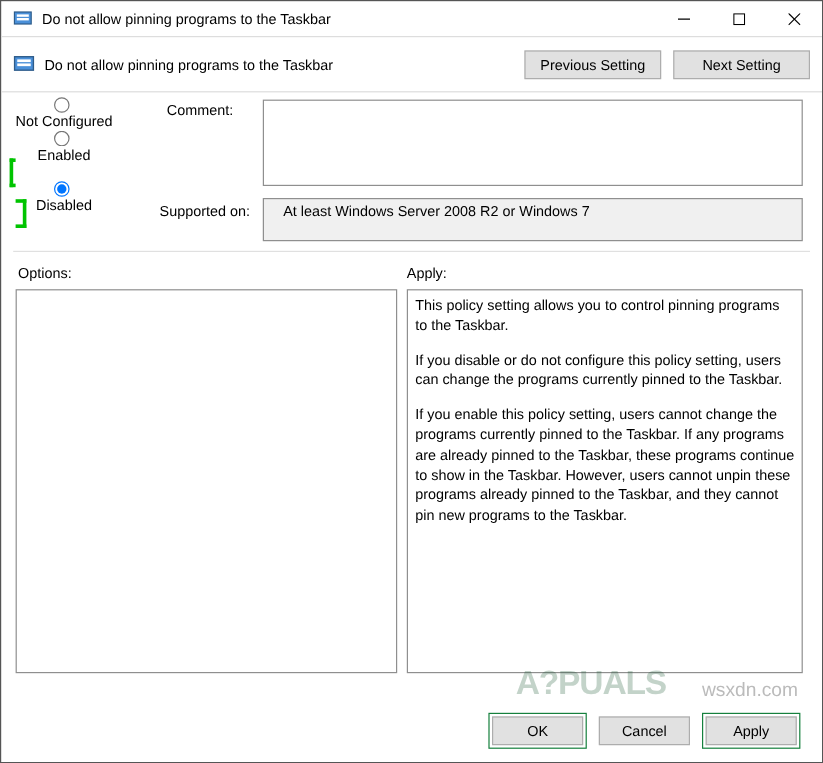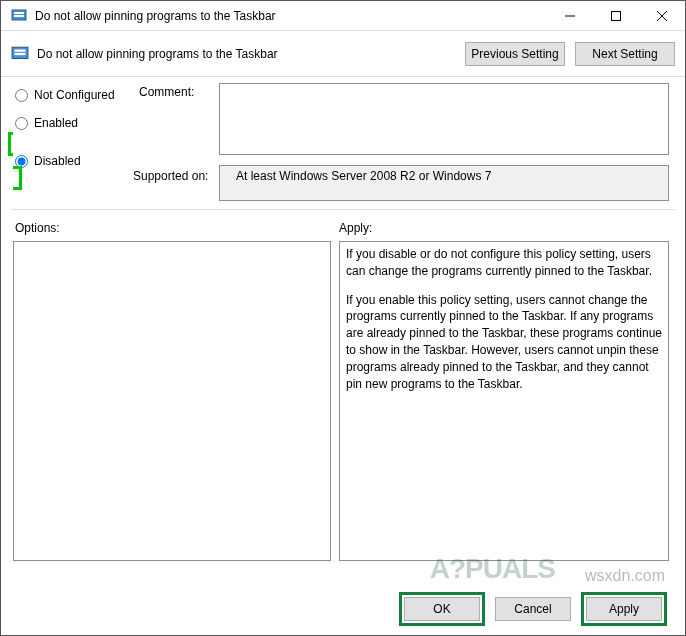--- a/index.html
+++ b/index.html
@@ -5,40 +5,40 @@
   * { box-sizing: border-box; font-family: "Segoe UI", Tahoma, sans-serif; font-size: 12px; }
   body { margin: 0; background: #fff; width: 686px; height: 636px; border: 1px solid #555; position: relative; overflow: hidden; }
   .titlebar { height: 30px; display: flex; align-items: center; border-bottom: 1px solid #ddd; }
   .titlebar .icon { width: 16px; height: 16px; margin: 0 8px 0 10px; display: inline-block; }
   .titlebar .title { flex: 1; }
   .winbtn { width: 46px; height: 30px; display: flex; align-items: center; justify-content: center; }
   .winbtn svg, .winbtn span { pointer-events: none; }
   .header { height: 46px; display: flex; align-items: center; padding: 0 10px; border-bottom: 1px solid #ddd; }
   .header .icon { width: 18px; height: 18px; margin-right: 8px; }
   .header .title { flex: 1; }
-  .header .btn { width: 100px; height: 24px; margin-left: 10px; }
+  .header .btn { width: 114px; height: 24px; margin-left: 10px; }
   .btn { border: 1px solid #adadad; background: #e1e1e1; display: inline-flex; align-items: center; justify-content: center; cursor: default; }
   .content { position: relative; }
   .radios { position: absolute; left: 12px; top: 4px; }
-  .radio-row { display: flex; align-items: center; height: 28px; }
+  .radio-row { display: flex; align-items: center; height: 28px; flex-direction: column; }
   .radio-row input { margin: 0 6px 0 2px; }
   .highlight-green { border: 3px solid #00c400; padding: 2px 6px 2px 2px; margin: -3px 0 0 -5px; }
   .lbl-comment { position: absolute; left: 138px; top: 8px; }
   .comment-box { position: absolute; left: 218px; top: 6px; width: 450px; height: 72px; border: 1px solid #8f8f8f; background: #fff; overflow-y: scroll; padding: 2px; resize: none; font: inherit; }
   .lbl-supported { position: absolute; left: 132px; top: 92px; }
   .supported-box { position: absolute; left: 218px; top: 88px; width: 450px; height: 36px; border: 1px solid #8f8f8f; background: #f0f0f0; padding: 3px 16px; overflow-y: scroll; }
   .middle-sep { position: absolute; left: 10px; top: 132px; width: 664px; border-top: 1px solid #e0e0e0; }
   .lbl-options { position: absolute; left: 14px; top: 144px; }
   .lbl-help { position: absolute; left: 338px; top: 144px; }
   .options-box { position: absolute; left: 12px; top: 164px; width: 318px; height: 320px; border: 1px solid #8f8f8f; background: #fff; }
   .help-box { position: absolute; left: 338px; top: 164px; width: 330px; height: 320px; border: 1px solid #8f8f8f; background: #fff; padding: 4px 6px; overflow-y: scroll; line-height: 1.4; }
   .help-box p { margin: 0 0 12px 0; }
   .footer { position: absolute; left: 0; bottom: 0; width: 100%; height: 52px; display: flex; align-items: center; justify-content: flex-end; padding-right: 18px; gap: 10px; }
   .footer .btn { width: 76px; height: 24px; }
-  .green-wrap { border: 3px solid #15803d; padding: 2px; display: inline-flex; justify-content: center; }
+  .green-wrap { border: 1px solid #15803d; padding: 2px; display: inline-flex; justify-content: center; }
   .watermark { position: absolute; right: 20px; bottom: 50px; font-size: 16px; color: #bbb; }
   .logo { position: absolute; right: 130px; bottom: 50px; opacity: 0.25; font-size: 28px; font-weight: bold; color: #14532d; letter-spacing: -1px; }
   .gpo-icon-svg { display: block; }
 </style>
 </head>
 <body>
 
 <div class="titlebar">
   <span class="icon">
     <svg class="gpo-icon-svg" width="16" height="16" viewBox="0 0 16 16">
@@ -106,20 +106,21 @@
   </div>
 
   <div class="middle-sep"></div>
 
   <span class="lbl-options">Options:</span>
   <span class="lbl-help">Apply:</span>
 
   <div class="options-box"></div>
 
   <div class="help-box">
+    <p>This policy setting allows you to control pinning programs to the Taskbar.</p>
     <p>If you disable or do not configure this policy setting, users can change the programs currently pinned to the Taskbar.</p>
     <p>If you enable this policy setting, users cannot change the programs currently pinned to the Taskbar. If any programs are already pinned to the Taskbar, these programs continue to show in the Taskbar. However, users cannot unpin these programs already pinned to the Taskbar, and they cannot pin new programs to the Taskbar.</p>
   </div>
 </div>
 
 <div class="footer">
   <span class="green-wrap">
     <div class="btn">OK</div>
   </span>
   <div class="btn">Cancel</div>

